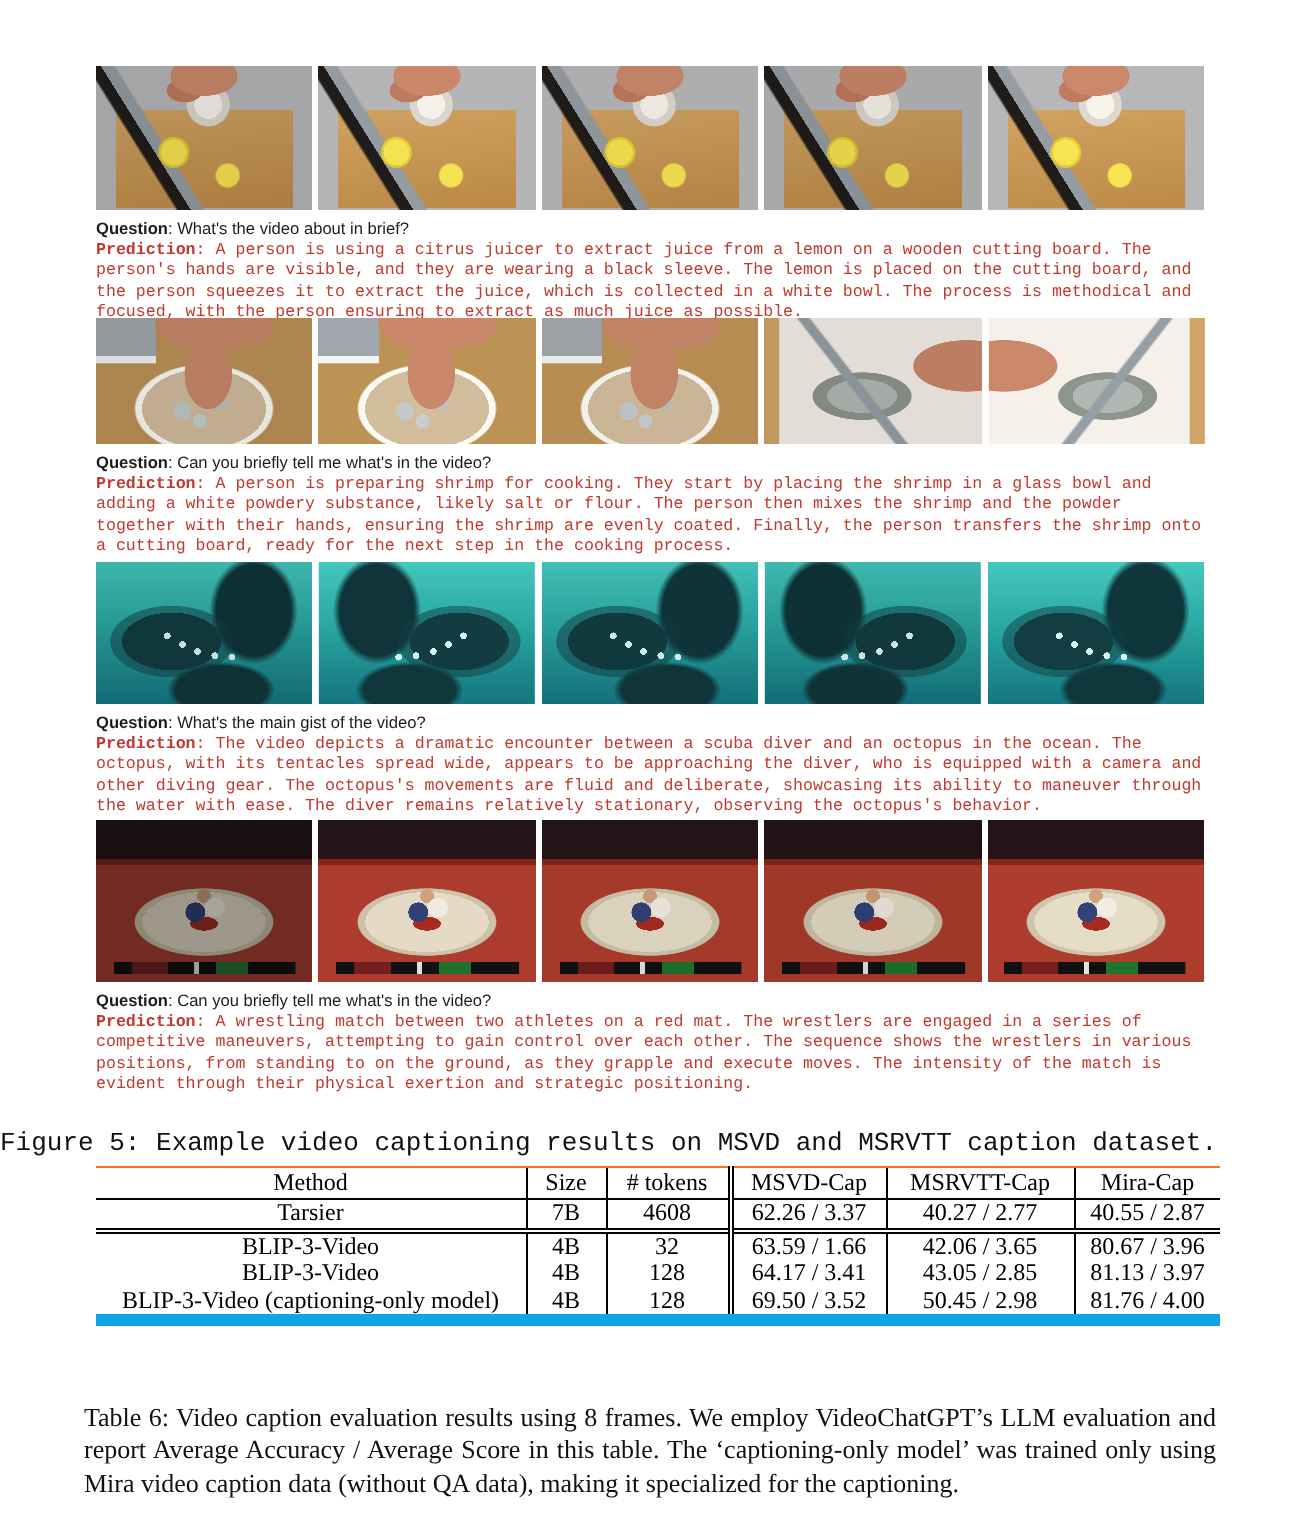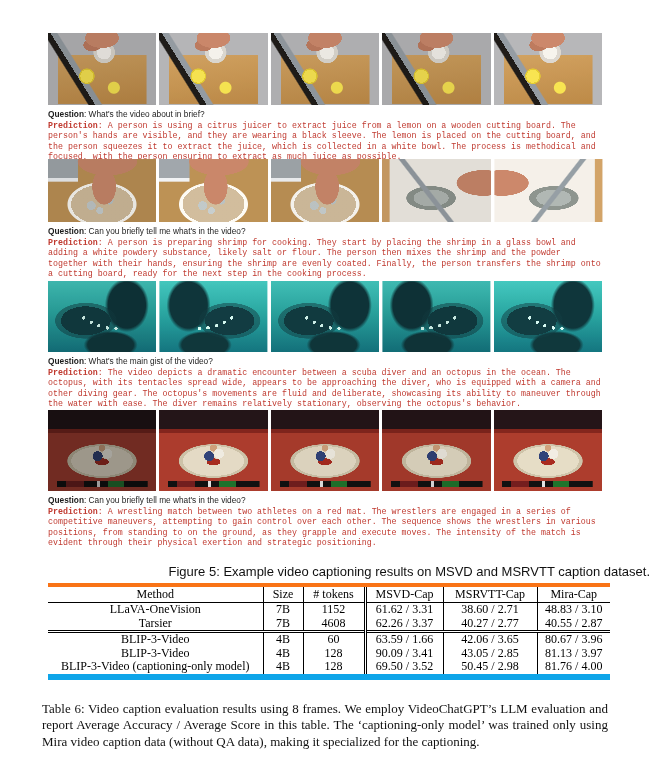--- a/index.html
+++ b/index.html
@@ -88,32 +88,32 @@
     background-position:50% calc(100% - 4px),0 0,0 0,0 0,0 0,0 0,0 0;
   }
 
   
   .qa{margin-top:4px;font-size:8.3px;line-height:10.2px;color:#1c1c1c;}
   .qa p{margin:0;}
   .qa .pline{margin-top:2px;color:var(--pred-red,#c03a30);font-family:Liberation Mono, monospace;}
   .qa b{font-weight:bold;}
 
   
-  .fig-caption{position:absolute;top:551px;left:0;width:650px;text-align:right;
-    font-family:Liberation Sans, sans-serif;font-size:13px;color:#111;}
+  .fig-caption{position:absolute;top:551px;left:0;width:650px;text-align:left;
+    font-family:Liberation Mono, monospace;font-size:13px;color:#111;}
 
   
   table.results{position:absolute;top:583px;left:48px;width:562px;border-collapse:collapse;
     font-family:"Liberation Serif",serif;font-size:12px;color:#000;table-layout:fixed;}
   table.results th,table.results td{
     border-left:1px solid #000;text-align:center;padding:0 2px;height:13.5px;
     line-height:13px;font-weight:normal;white-space:nowrap;overflow:hidden;}
   table.results th:first-child,table.results td:first-child{border-left:none;}
   table.results th.dbl,table.results td.dbl{border-left:3px double #000;margin-top:16px;}
-  table.results thead th{border-bottom:1px solid #000;border-top:4px solid #f97316;height:15px;}
+  table.results thead th{border-bottom:1px solid #000;border-top:1px solid #f97316;height:15px;}
   table.results tr.group-start td{border-top:3px double #000;}
   table.results tbody tr:last-child td{border-bottom:6px solid #0ea5e9;}
   col.c-method{width:215px} col.c-size{width:40px} col.c-tok{width:62px}
   col.c-msvd{width:78px} col.c-msr{width:94px} col.c-mira{width:73px}
 
   
   .table-caption{position:absolute;top:688px;left:42px;width:566px;text-align:justify;
     font-family:"Liberation Serif",serif;font-size:13px;line-height:16.4px;color:#111;}
 </style>
 </head>
@@ -193,48 +193,40 @@
         <th>Method</th>
         <th>Size</th>
         <th># tokens</th>
         <th class="dbl">MSVD-Cap</th>
         <th>MSRVTT-Cap</th>
         <th>Mira-Cap</th>
       </tr>
     </thead>
     <tbody>
       <tr>
-        <td>LLaVA-OneVision</td>
-        <td>7B</td>
-        <td>1152</td>
-        <td class="dbl">61.62 / 3.31</td>
-        <td>38.60 / 2.71</td>
-        <td>48.83 / 3.10</td>
-      </tr>
-      <tr>
         <td>Tarsier</td>
         <td>7B</td>
         <td>4608</td>
         <td class="dbl">62.26 / 3.37</td>
         <td>40.27 / 2.77</td>
         <td>40.55 / 2.87</td>
       </tr>
       <tr class="group-start">
         <td>BLIP-3-Video</td>
         <td>4B</td>
-        <td>60</td>
+        <td>32</td>
         <td class="dbl">63.59 / 1.66</td>
         <td>42.06 / 3.65</td>
         <td>80.67 / 3.96</td>
       </tr>
       <tr>
         <td>BLIP-3-Video</td>
         <td>4B</td>
         <td>128</td>
-        <td class="dbl">90.09 / 3.41</td>
+        <td class="dbl">64.17 / 3.41</td>
         <td>43.05 / 2.85</td>
         <td>81.13 / 3.97</td>
       </tr>
       <tr>
         <td>BLIP-3-Video (captioning-only model)</td>
         <td>4B</td>
         <td>128</td>
         <td class="dbl">69.50 / 3.52</td>
         <td>50.45 / 2.98</td>
         <td>81.76 / 4.00</td>

